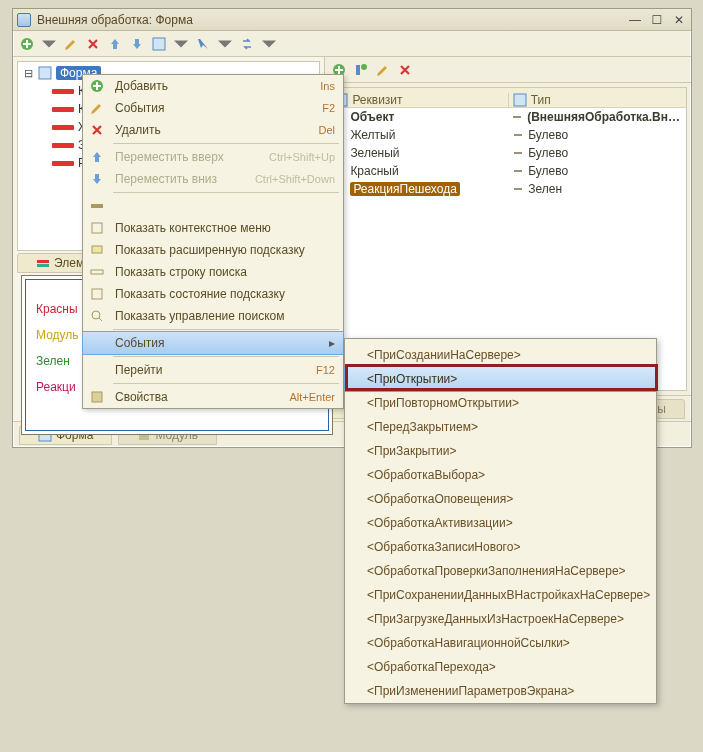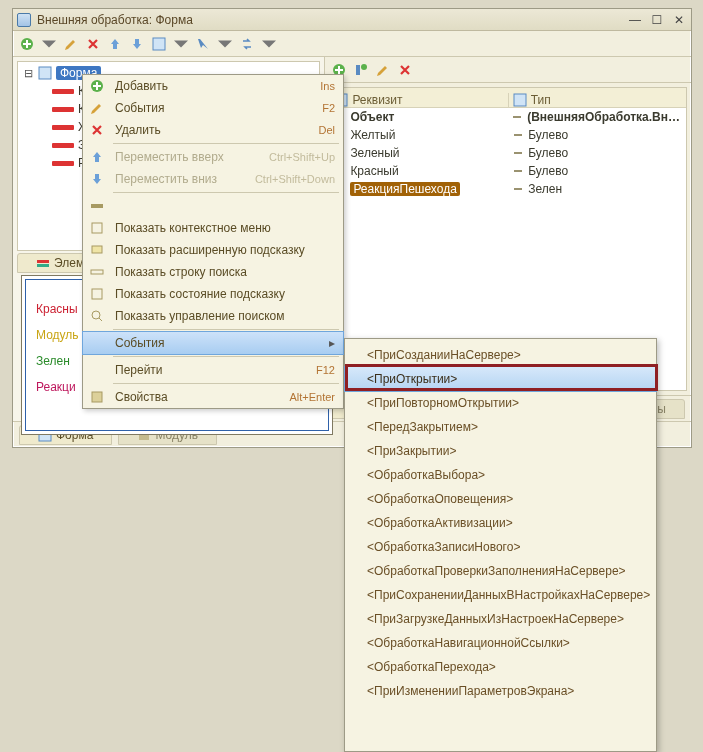--- a/index.html
+++ b/index.html
@@ -122,21 +122,21 @@
   .ctx-row.disabled { color:#b1ab8d; }
   .ctx-sep { height:1px; background:#cdc8af; margin:2px 4px 2px 30px; }
   .ctx-ico { width:20px; display:flex; align-items:center; justify-content:center; }
   .ctx-short { margin-left:auto; color:#b37434; font-size:11px; }
   .ctx-row.disabled .ctx-short { color:#c2bb9c; }
   .ctx-arrow { margin-left:auto; color:#555; }
 
   
   .submenu {
     position:absolute; left:344px; top:338px;
-    width:313px; height:414px;
+    width:313px; height:366px;
     background:#f6f3e2; border:1px solid #9d9a86;
     box-shadow:2px 2px 6px rgba(0,0,0,.25);
     padding:4px 0;
     z-index:5;
   }
   .sub-row {
     height:24px; display:flex; align-items:center;
     padding:0 22px; color:#6a4f26;
   }
   .sub-row.sel {

